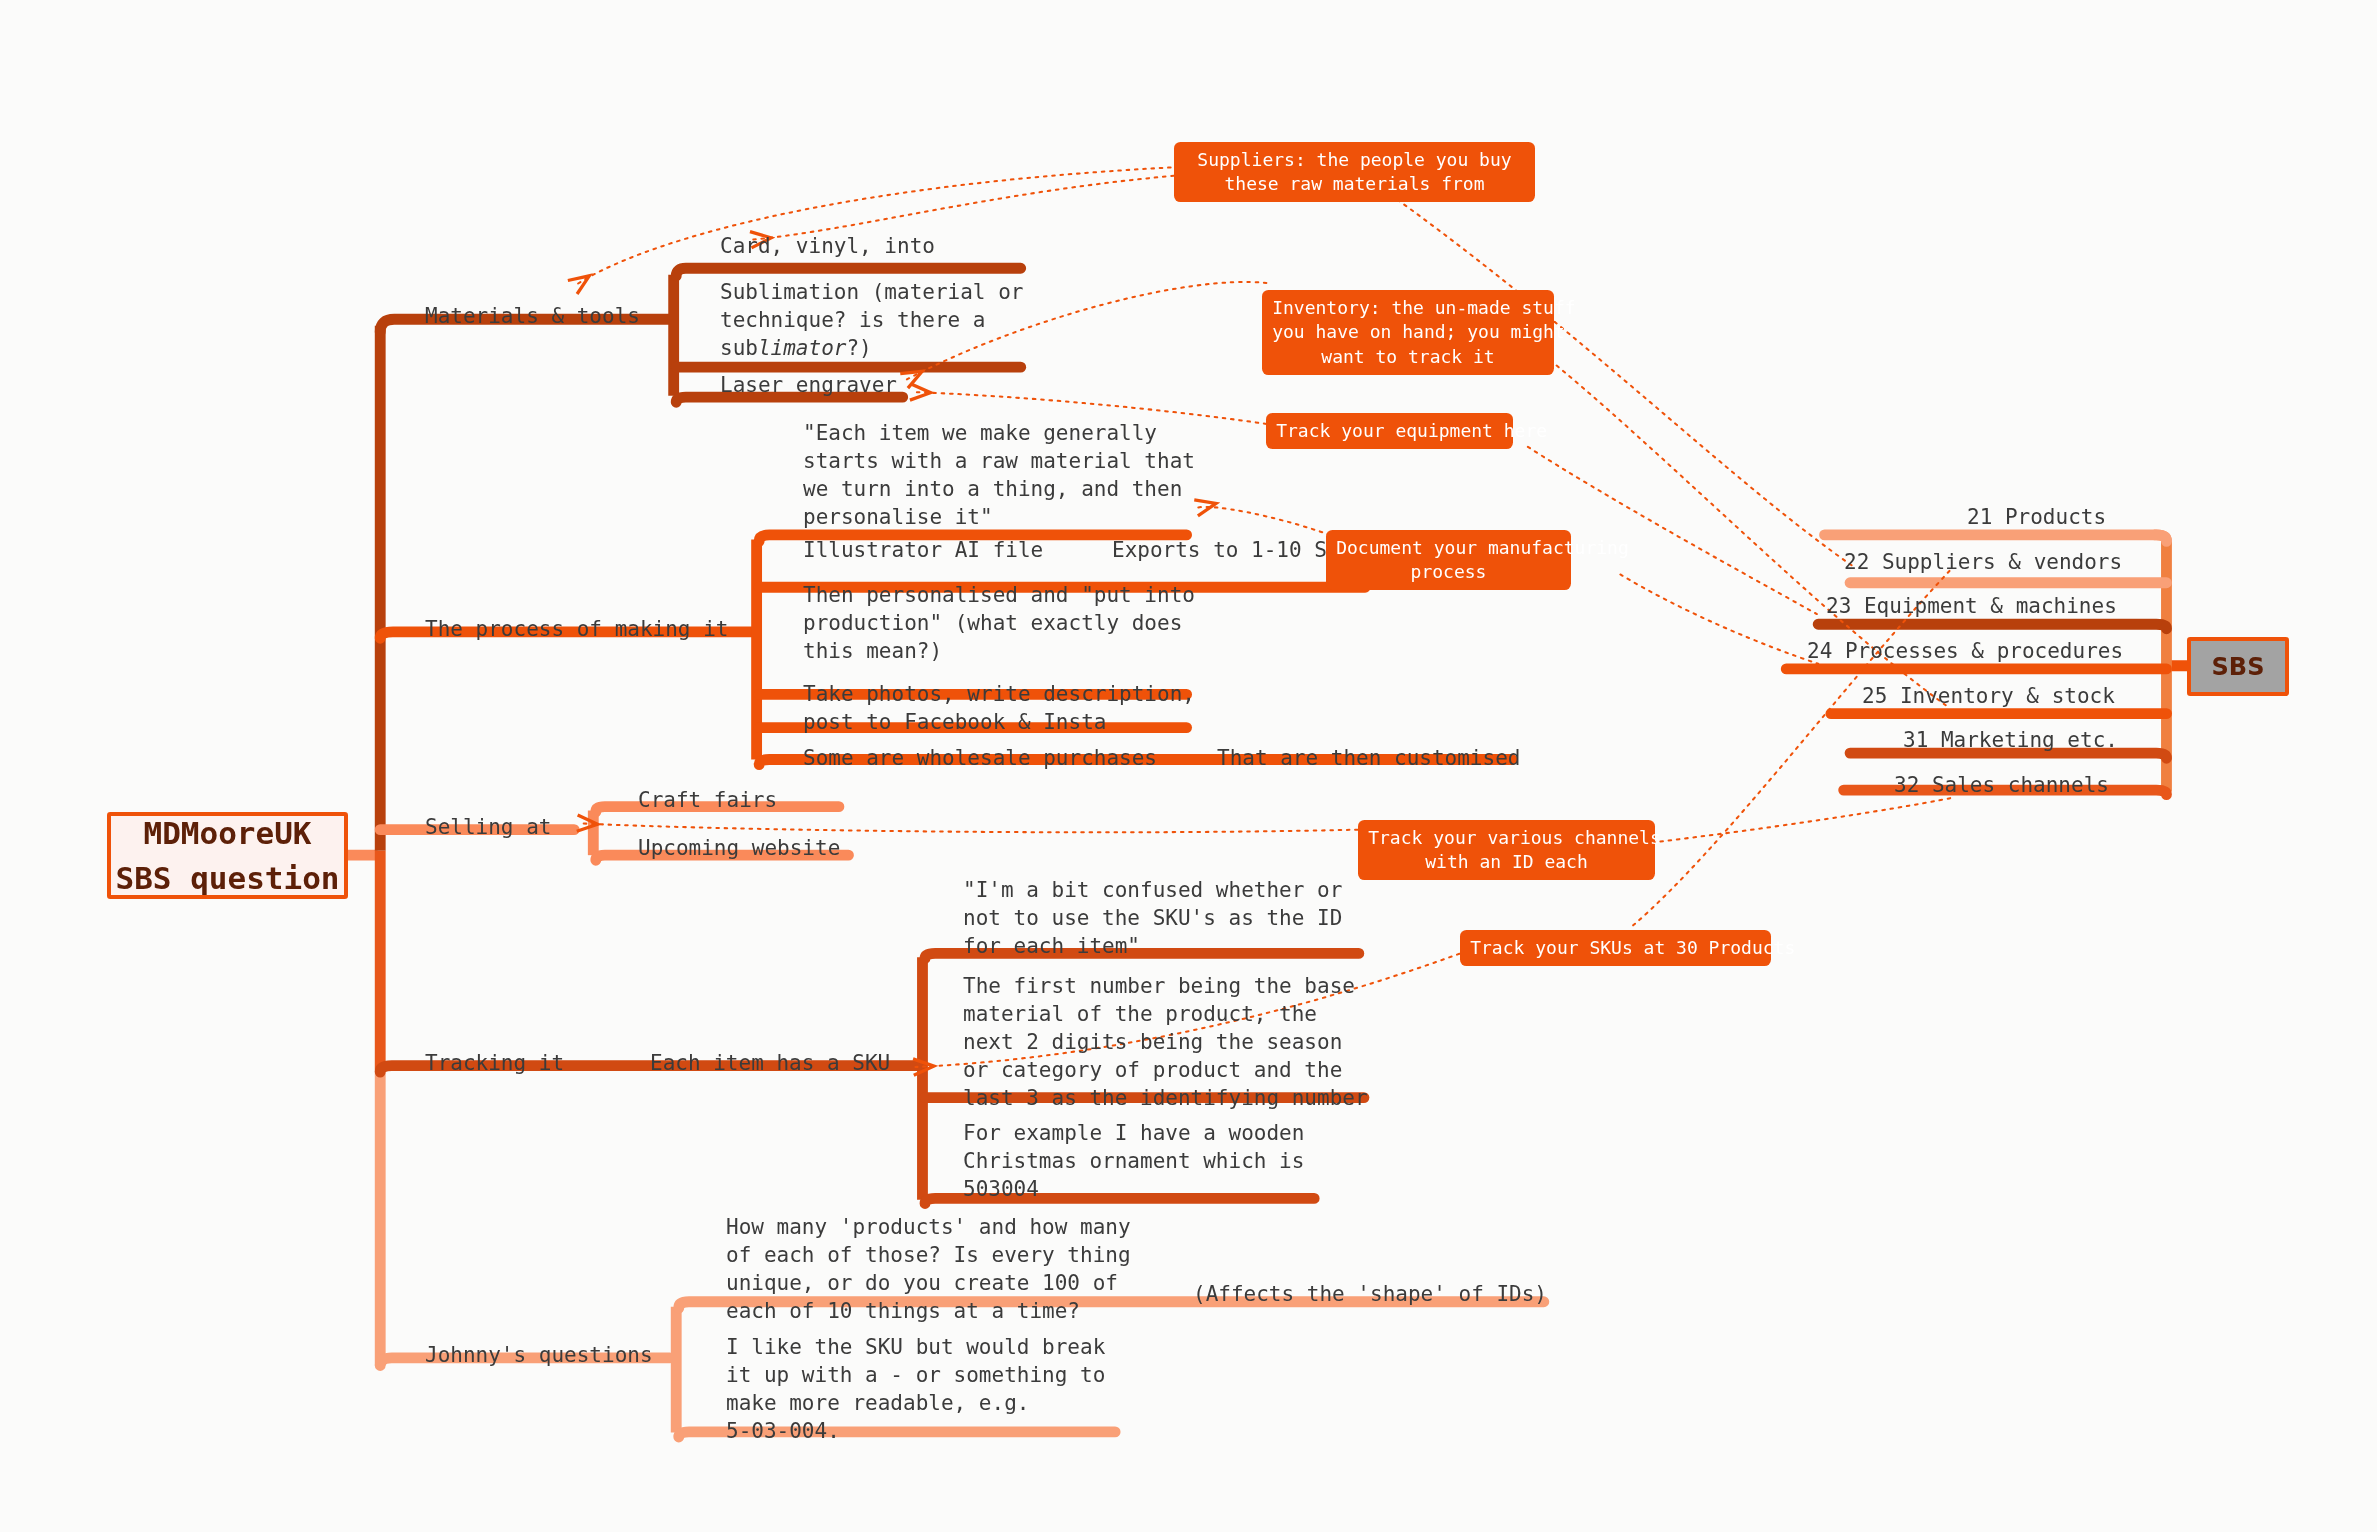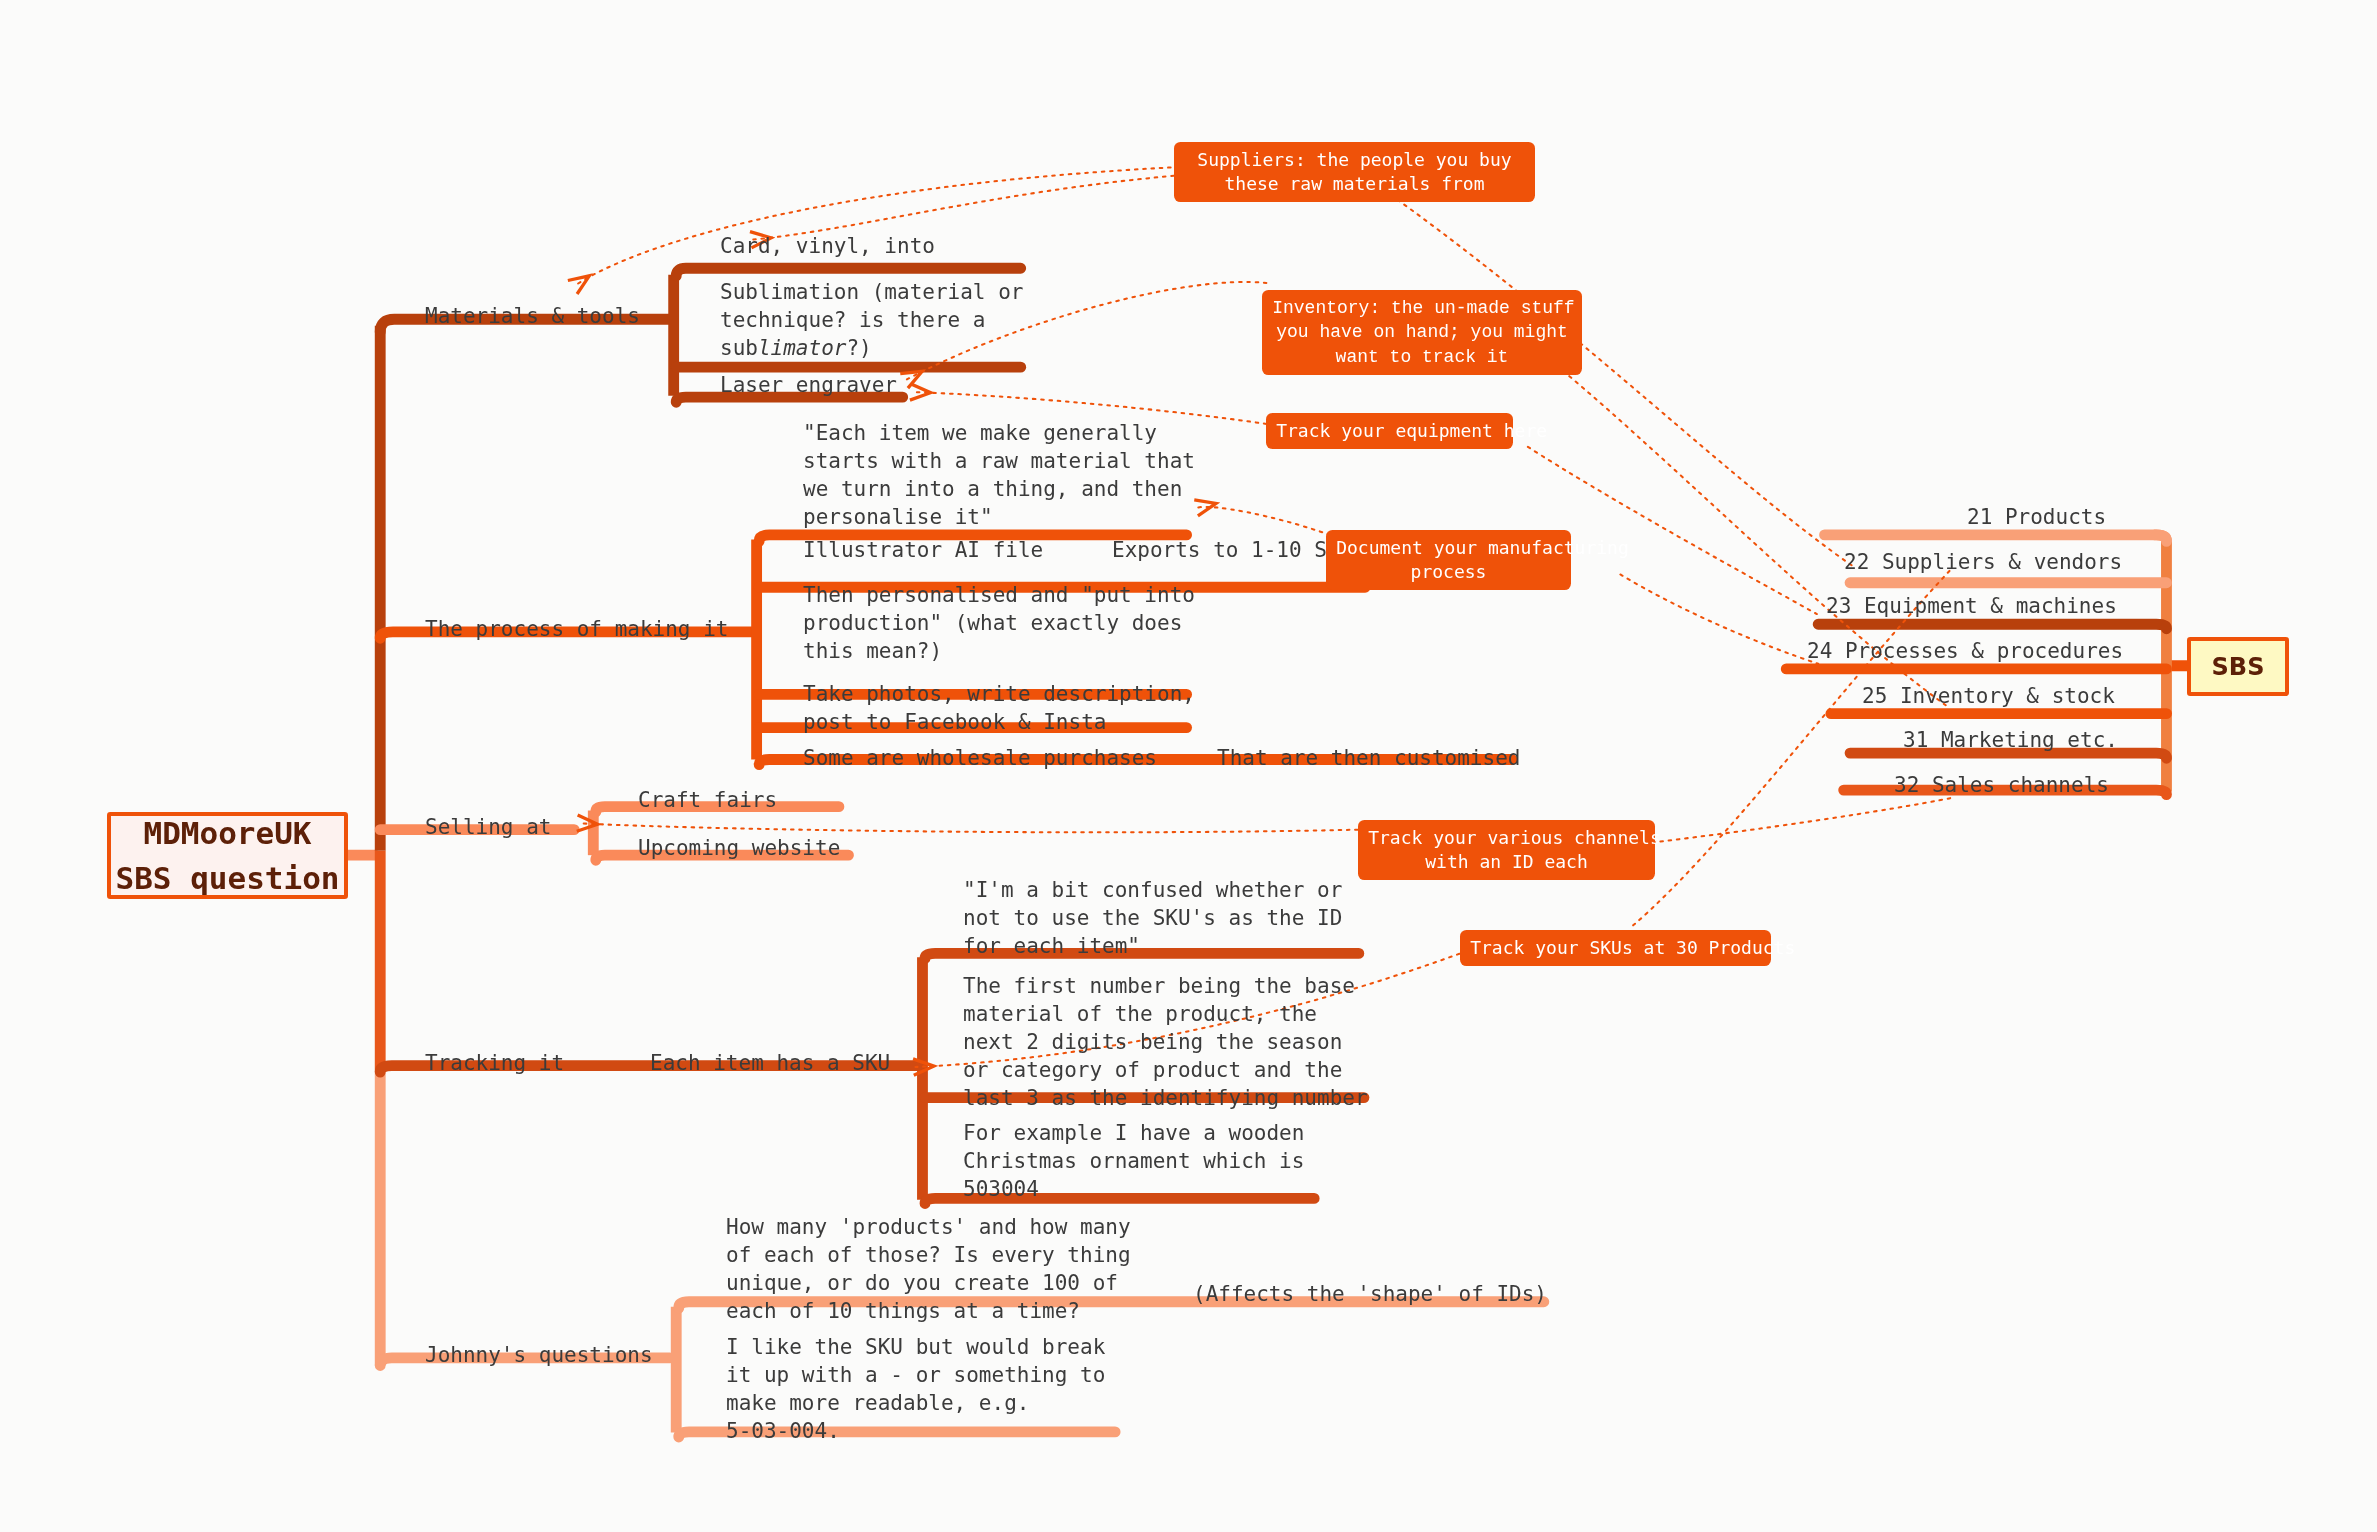--- a/index.html
+++ b/index.html
@@ -39,21 +39,21 @@
     line-height:1.42;
     text-align:center;
     display:flex;
     align-items:center;
     justify-content:center;
     white-space:pre;
   }
   .sbs-box{
     position:absolute;
     box-sizing:border-box;
-    background:#fef9c3;
+    background:#a3a3a3;
     border:4.5px solid #ef5209;
     border-radius:3.2px;
     color:#5d2008;
     font-weight:bold;
     font-size:24px;
     display:flex;
     align-items:center;
     justify-content:center;
     font-family:"DejaVu Sans","Liberation Sans",sans-serif;
   }
@@ -243,21 +243,21 @@
   <div class="node" style="left:1844px; top:549px;">22 Suppliers &amp; vendors</div>
   <div class="node" style="left:1826px; top:593px;">23 Equipment &amp; machines</div>
   <div class="node" style="left:1807px; top:638px;">24 Processes &amp; procedures</div>
   <div class="node" style="left:1862px; top:683px;">25 Inventory &amp; stock</div>
   <div class="node" style="left:1903px; top:727px;">31 Marketing etc.</div>
   <div class="node" style="left:1894px; top:772px;">32 Sales channels</div>
 
   <div class="callout" style="left:1174px; top:142px; width:361px;">Suppliers: the people you buy
 these raw materials from</div>
 
-  <div class="callout" style="left:1262px; top:290px; width:320px;font-family:Liberation Mono, monospace;">Inventory: the un-made stuff
+  <div class="callout" style="left:1262px; top:290px; width:292px;">Inventory: the un-made stuff
 you have on hand; you might
 want to track it</div>
 
   <div class="callout" style="left:1266px; top:413px; width:247px;">Track your equipment here</div>
 
   <div class="callout" style="left:1326px; top:530px; width:245px;">Document your manufacturing
 process</div>
 
   <div class="callout" style="left:1358px; top:820px; width:297px;">Track your various channels
 with an ID each</div>

